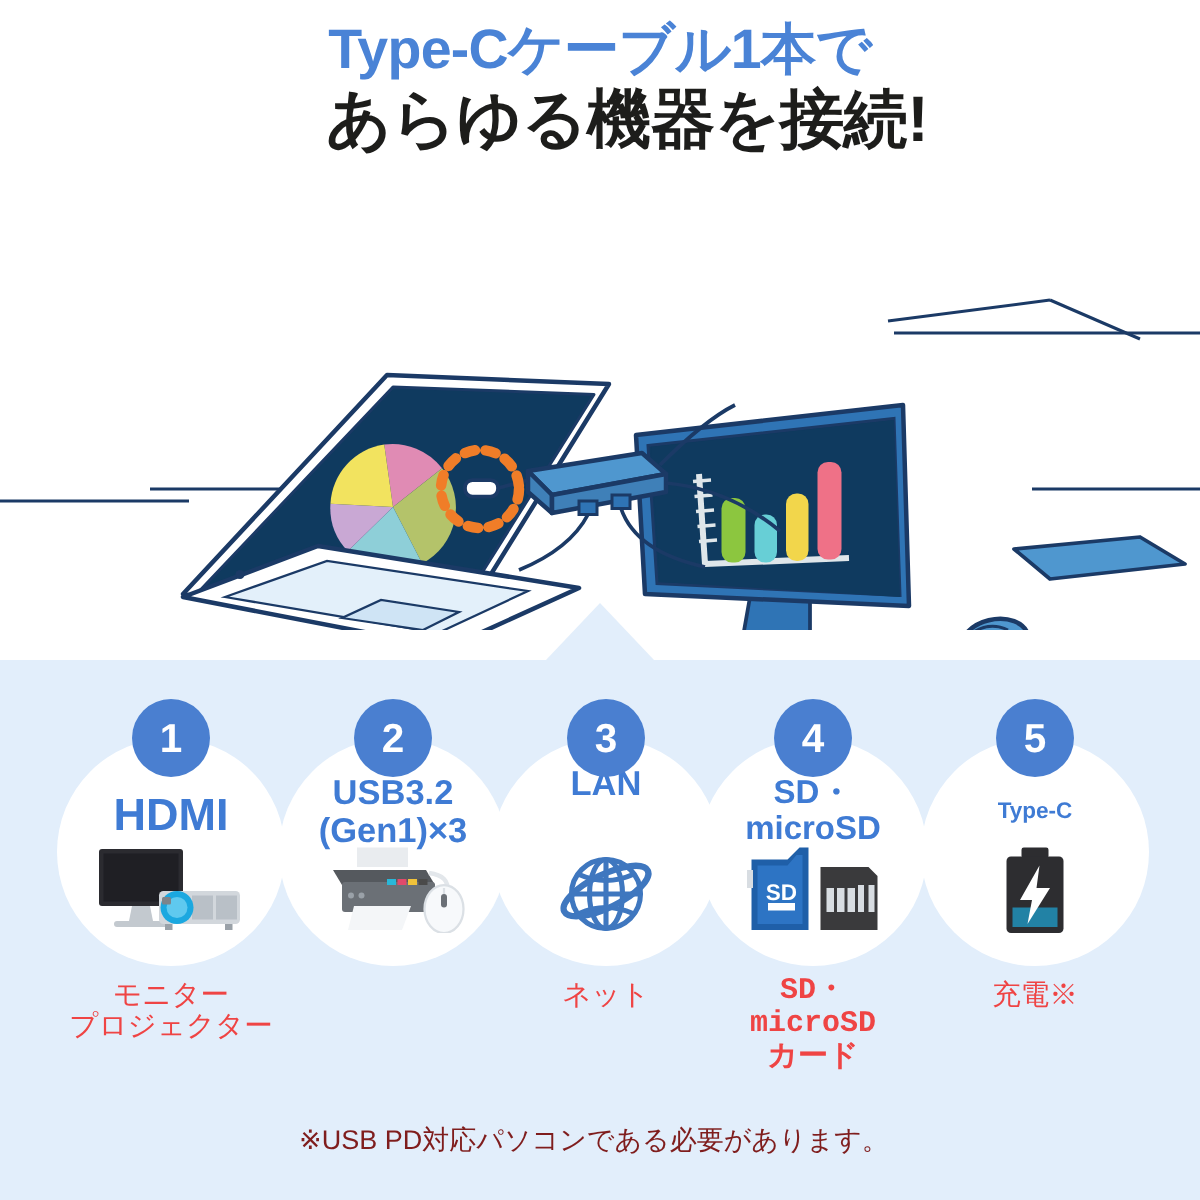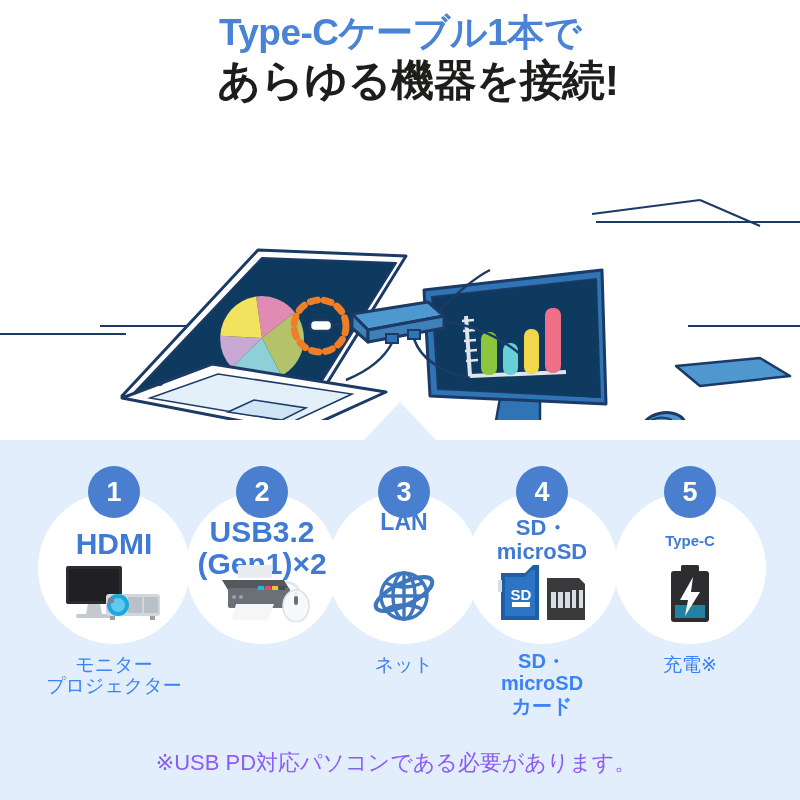--- a/index.html
+++ b/index.html
@@ -65,41 +65,42 @@
     position:absolute;left:0;top:56px;width:152px;
     color:#3f7bd4;font-weight:bold;line-height:1.08;
     z-index:2;
   }
   .ficon{
     position:absolute;left:50%;top:98px;transform:translateX(-50%);
     z-index:2;
   }
   .fcap{
     position:absolute;left:-14px;top:188px;width:180px;
-    color:#3b82f6;line-height:1.12;
+    color:#ef4444;line-height:1.12;
     font-size:19px;
+    font-family:Liberation Mono, monospace;
   }
 
   .f1{left:38px;top:466px;}
   .f2{left:186px;top:466px;}
   .f3{left:328px;top:466px;}
   .f4{left:466px;top:466px;}
   .f5{left:614px;top:466px;}
 
   .f1 .ftitle{font-size:30px;top:62px;}
-  .f2 .ftitle{font-size:30px;top:50px;}
+  .f2 .ftitle{font-size:23px;top:50px;}
   .f3 .ftitle{font-size:23px;top:44px;}
   .f4 .ftitle{font-size:22px;top:50px;}
   .f5 .ftitle{font-size:15px;top:67px;}
 
   .f4 .fcap{font-weight:bold;font-size:20px;top:184px;}
 
   .footnote{
     position:absolute;left:0;top:748px;width:800px;
-    text-align:center;font-size:22px;color:#8b5cf6;
+    text-align:center;font-size:18px;color:#7f1d1d;
   }
   .footnote span{padding-right:8px;}
 </style>
 </head>
 <body>
 
 <div class="page">
 
   <div class="headline">
     <span class="l1">Type-Cケーブル1本で</span>
@@ -236,21 +237,21 @@
       <div>モニター</div>
       <div>プロジェクター</div>
     </div>
   </div>
 
   <div class="feature f2">
     <div class="fcircle"></div>
     <div class="badge">2</div>
     <div class="ftitle">
       <div>USB3.2</div>
-      <div>(Gen1)×2</div>
+      <div>(Gen1)×3</div>
     </div>
     <div class="ficon">
       <svg width="100" height="58" viewBox="0 0 100 58">
         <rect x="26" y="1" width="34" height="13" fill="#e9ecef"></rect>
         <path d="M10,16 L72,16 L78,26 L16,26 Z" fill="#55595e"></path>
         <rect x="16" y="24" width="62" height="20" rx="2" fill="#6b7076"></rect>
         <rect x="46" y="22" width="6" height="4" fill="#29b7d8"></rect>
         <rect x="53" y="22" width="6" height="4" fill="#e04a6b"></rect>
         <rect x="60" y="22" width="6" height="4" fill="#f0c23a"></rect>
         <rect x="67" y="22" width="6" height="4" fill="#4a4a4a"></rect>

